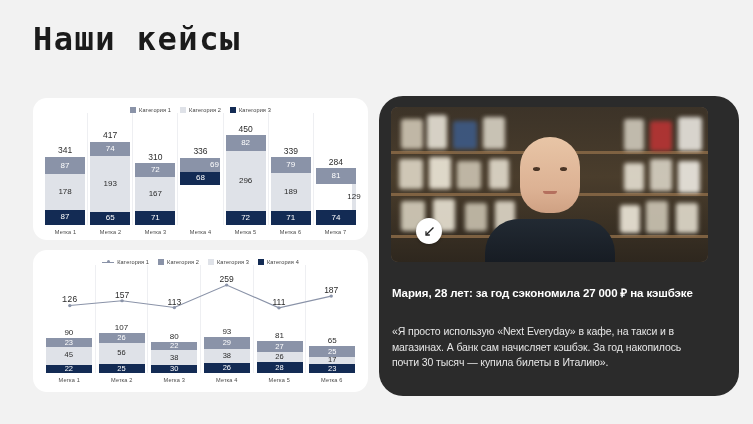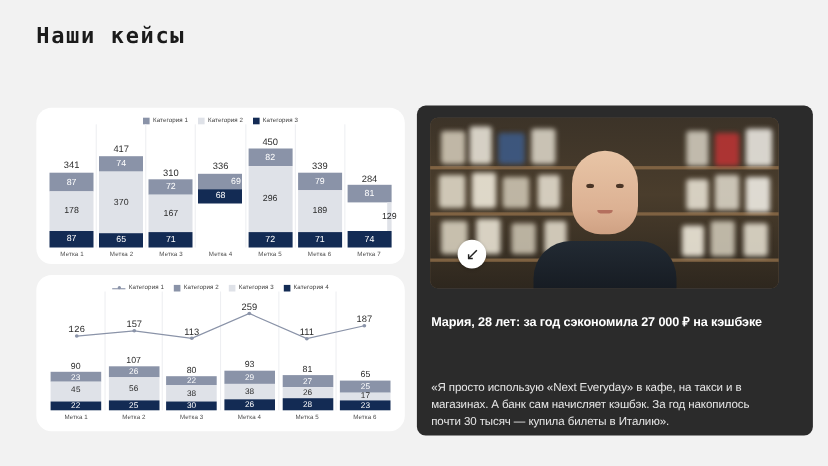--- a/index.html
+++ b/index.html
@@ -8,21 +8,21 @@
     background: #f2f2f2;
     font-family: "Liberation Sans", sans-serif;
     overflow: hidden;
   }
   .page { position: relative; width: 753px; height: 424px; }
 
   
   .page-title {
     position: absolute; left: 33px; top: 20px;
     font-family: "DejaVu Sans Mono", monospace;
-    font-size: 20px; font-weight: 700; letter-spacing: 1.5px;
+    font-size: 32px; font-weight: 700; letter-spacing: 1.5px;
     color: #1b1b1b;
   }
   .brand-pill {
     position: absolute; right: 35px; top: 25px;
     display: flex; align-items: center; height: 31px;
   }
   .brand-play {
     width: 31px; height: 31px; border-radius: 50%;
     background: #2b2b2b; display: flex; align-items: center; justify-content: center;
     position: relative; z-index: 2;
@@ -36,21 +36,21 @@
     font-size: 9px; color: #2b2b2b; letter-spacing: .2px;
     white-space: nowrap;
   }
 
   
   .card {
     position: absolute; background: #ffffff; border-radius: 14px;
   }
   .card-chart1 { left: 33px; top: 98px; width: 335px; height: 142px; }
   .card-chart2 { left: 33px; top: 250px; width: 335px; height: 142px; }
-  .card-story  { left: 379px; top: 96px; width: 360px; height: 300px; background: #2b2b2b; border-radius: 8px; }
+  .card-story  { left: 379px; top: 96px; width: 360px; height: 300px; background: #2b2b2b; border-radius: 24px; }
 
   
   .legend {
     display: flex; align-items: center; justify-content: center;
     gap: 9px; padding-top: 9px;
     font-size: 5.6px; color: #3d3d3d; letter-spacing: .1px;
   }
   .legend-item { display: flex; align-items: center; gap: 3px; white-space: nowrap; }
   .swatch { width: 6px; height: 6px; display: inline-block; }
   .line-marker { position: relative; width: 12px; height: 6px; display: inline-block; }
@@ -151,21 +151,21 @@
     background: #ffffff; display: flex; align-items: center; justify-content: center;
     box-shadow: 0 1px 3px rgba(0,0,0,.25);
   }
   .story-head {
     position: absolute; left: 13px; top: 190px; width: 315px;
     color: #ffffff; font-size: 11.5px; font-weight: 700; line-height: 15px;
     letter-spacing: -.1px;
   }
   .story-body {
     position: absolute; left: 13px; top: 228px; width: 318px;
-    color: #e6e6e6; font-size: 10.5px; line-height: 15.5px; letter-spacing: -.1px; margin-top: 21px;
+    color: #e6e6e6; font-size: 10.5px; line-height: 15.5px; letter-spacing: -.1px;
   }
 </style>
 </head>
 <body>
 
 <div class="page">
 
   <div class="page-title">Наши кейсы</div>
 
 
@@ -191,21 +191,21 @@
             <div class="stack" style="height: 68.2px;">
               <div class="seg seg-a" style="height: 25.5132%;">87</div>
               <div class="seg seg-b" style="height: 52.1994%;">178</div>
               <div class="seg seg-c" style="height: 22.2874%;">87</div>
             </div>
           </div>
           <div class="col">
             <div class="col-total">417</div>
             <div class="stack" style="height: 83.4px;">
               <div class="seg seg-a" style="height: 17.7458%;">74</div>
-              <div class="seg seg-b" style="height: 66.6667%;">370</div>
+              <div class="seg seg-b" style="height: 66.6667%;">193</div>
               <div class="seg seg-c" style="height: 15.5875%;">65</div>
             </div>
           </div>
           <div class="col">
             <div class="col-total">310</div>
             <div class="stack" style="height: 62px;">
               <div class="seg seg-a" style="height: 23.2258%;">72</div>
               <div class="seg seg-b" style="height: 53.871%;">167</div>
               <div class="seg seg-c" style="height: 22.9032%;">71</div>
             </div>

